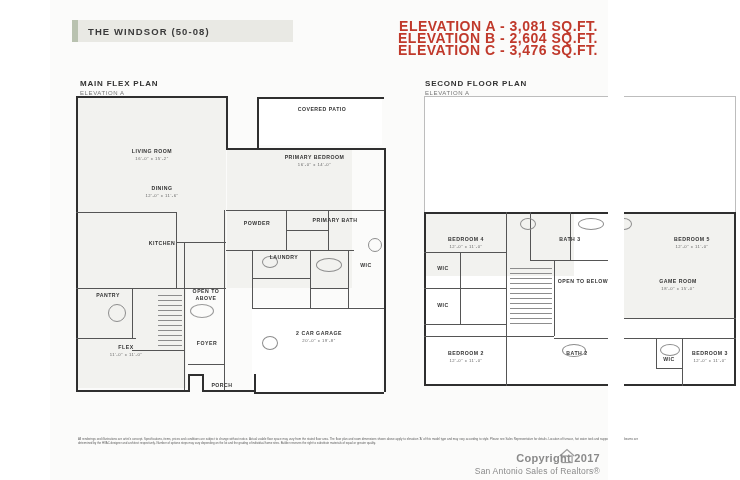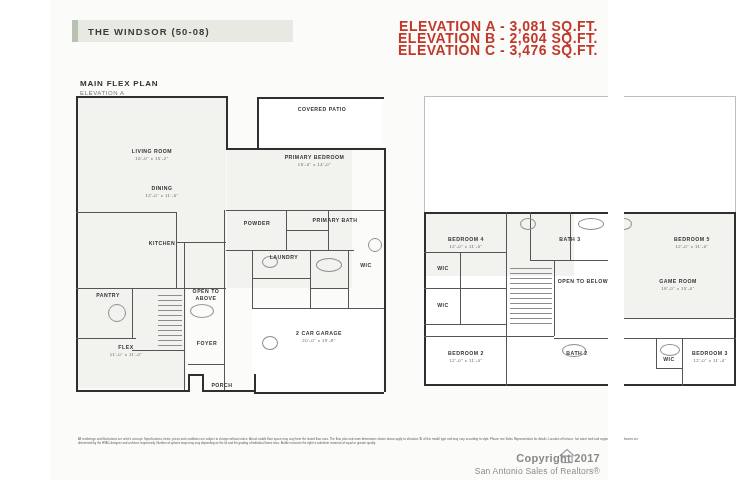--- a/index.html
+++ b/index.html
@@ -92,20 +92,24 @@
     <div>ELEVATION A - 3,081 SQ.FT.</div>
     <div>ELEVATION B - 2,604 SQ.FT.</div>
     <div>ELEVATION C - 3,476 SQ.FT.</div>
   </div>
 
   <div class="plan-label" style="left:48px;top:79px;">
     <div class="main">MAIN FLEX PLAN</div>
     <div class="sub">ELEVATION A</div>
   </div>
 
+  <div class="plan-label" style="left:393px;top:79px;">
+    <div class="main">SECOND FLOOR PLAN</div>
+    <div class="sub">ELEVATION A</div>
+  </div>
 
   <div class="panel" id="mainplan" style="left:40px;top:92px;width:320px;height:310px;">
 
     <div class="fillgray" style="left:4px;top:4px;width:150px;height:192px;"></div>
     <div class="fillgray" style="left:4px;top:196px;width:110px;height:100px;"></div>
     <div class="fillgray" style="left:155px;top:56px;width:125px;height:140px;"></div>
     <div class="fillwhite" style="left:180px;top:215px;width:130px;height:85px;"></div>
     <div class="fillwhite" style="left:185px;top:5px;width:125px;height:48px;"></div>
 
     <div class="wall h" style="left:4px;top:4px;width:150px;"></div>

